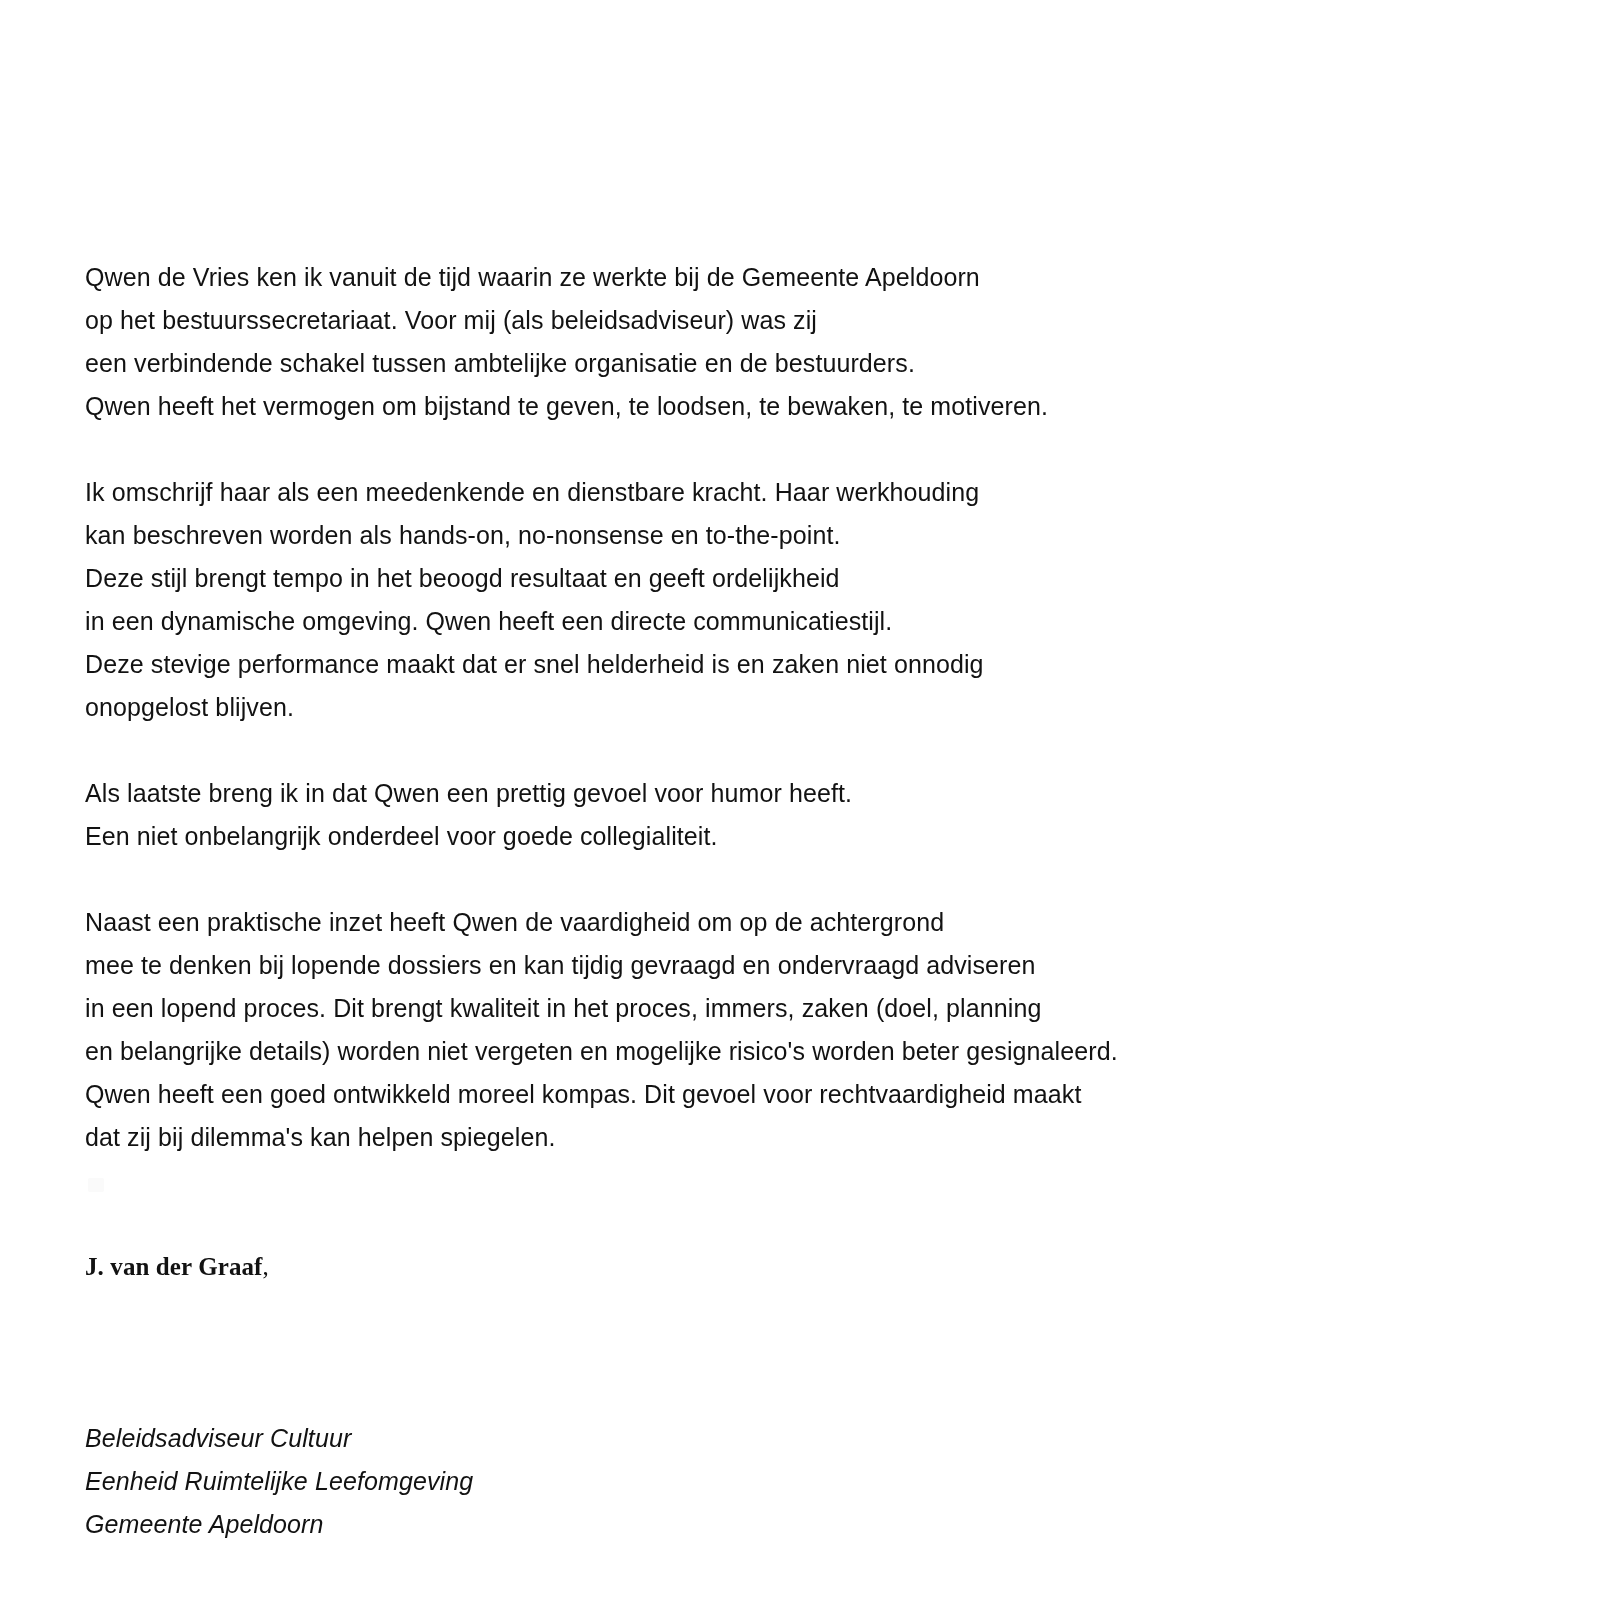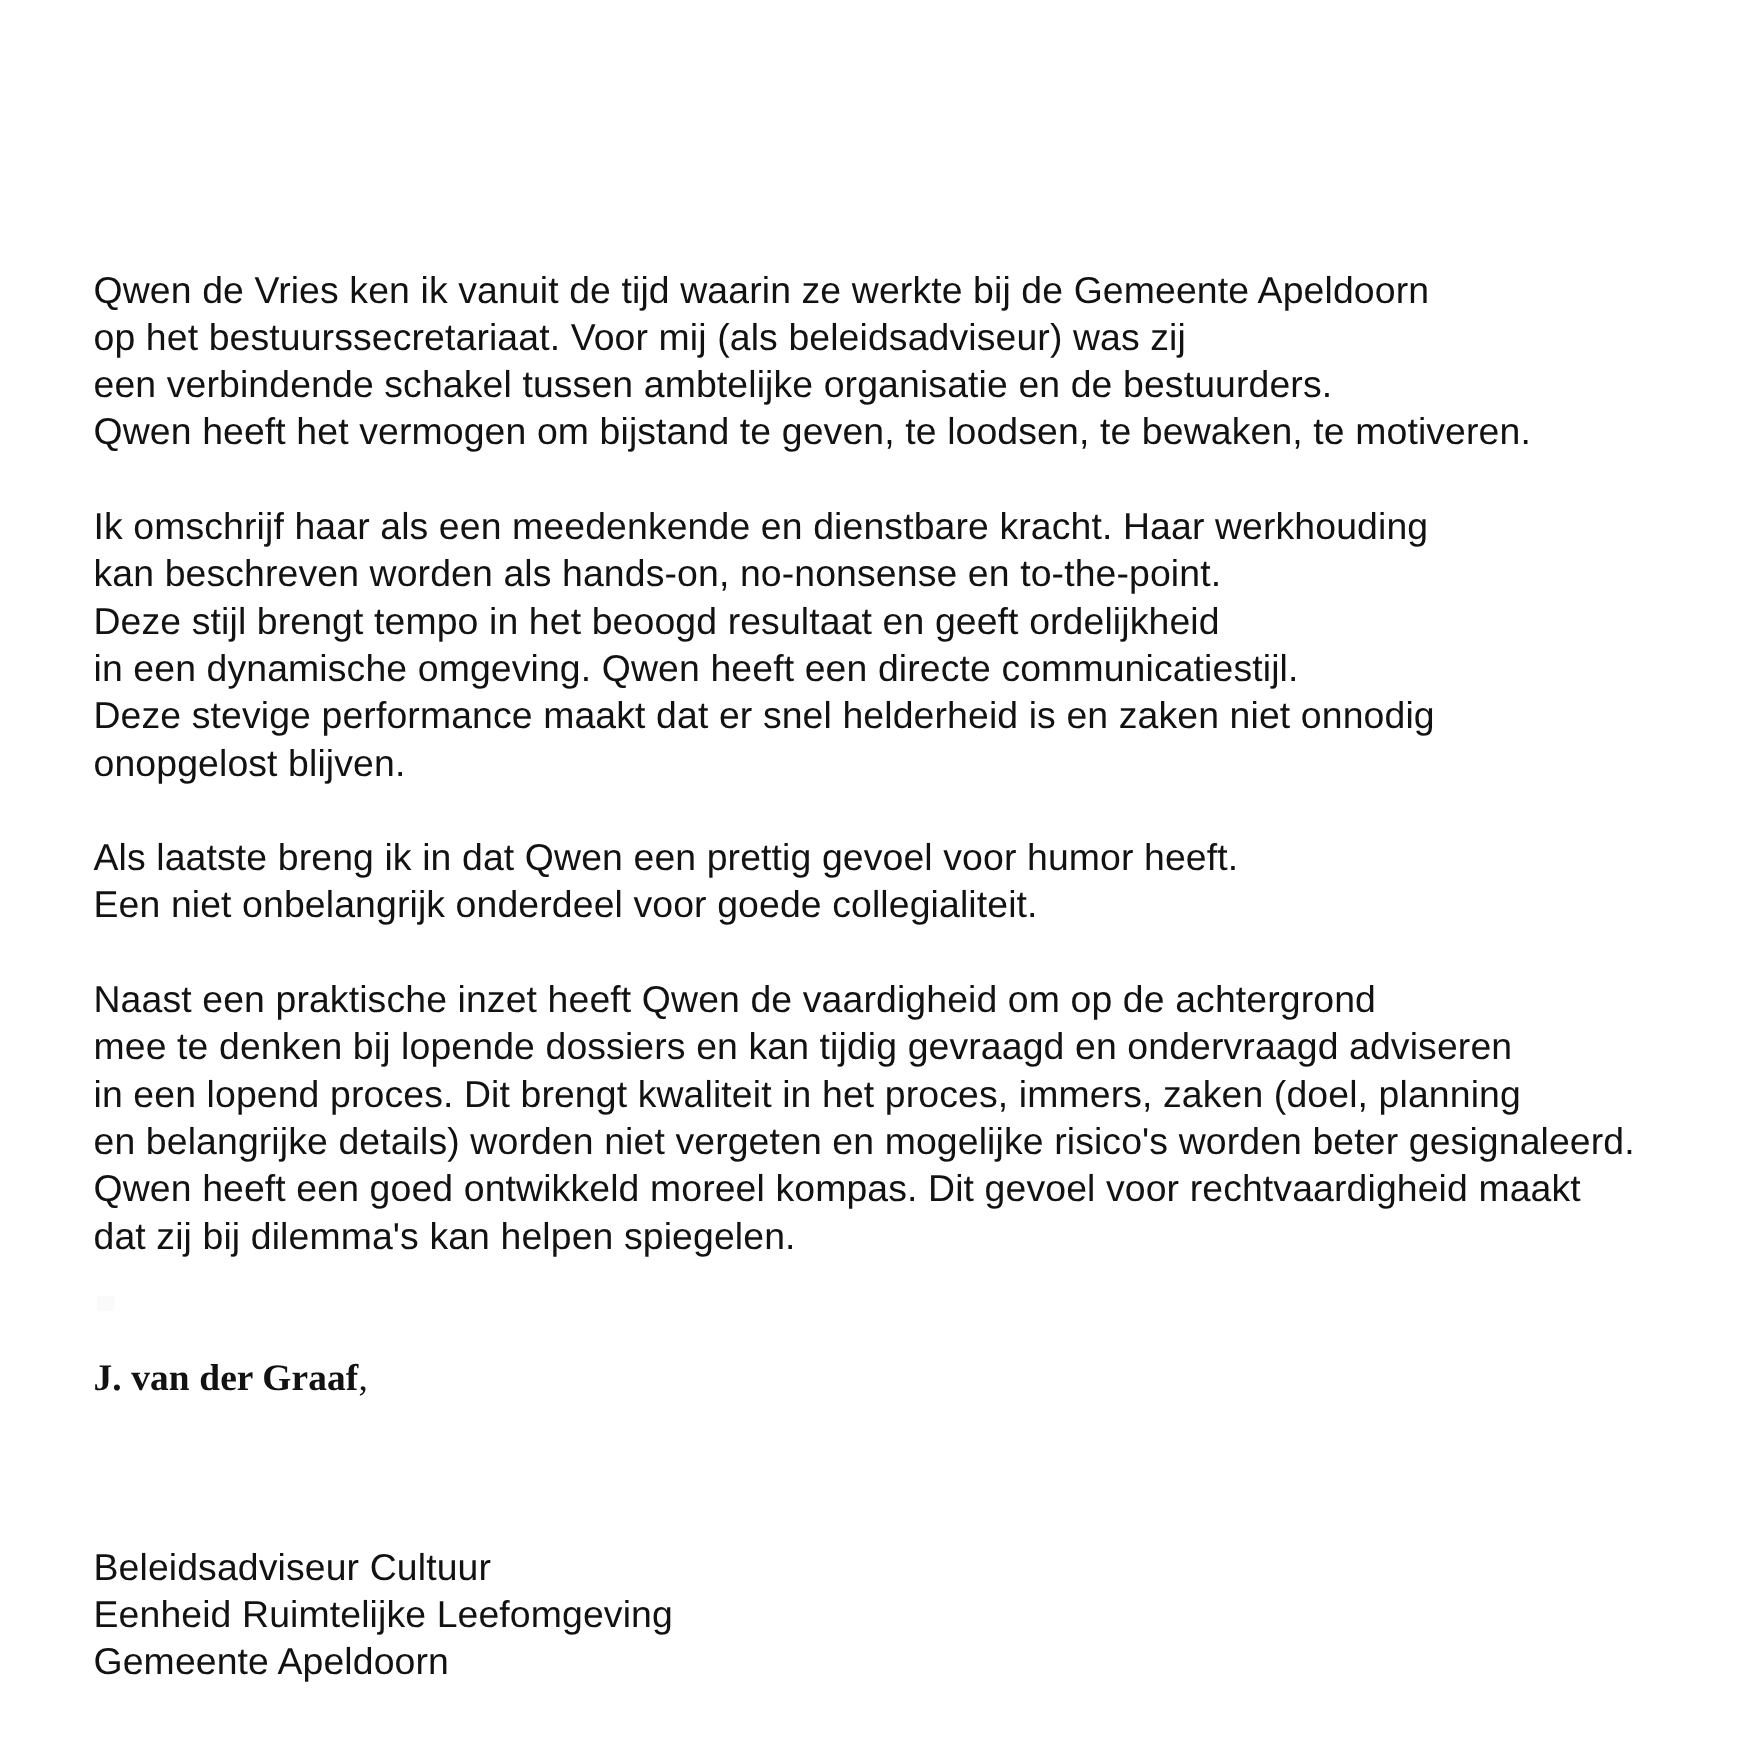--- a/index.html
+++ b/index.html
@@ -12,23 +12,23 @@
     width: 1600px;
     height: 1600px;
     background: #ffffff;
     overflow: hidden;
     font-family: "Liberation Sans", "DejaVu Sans", sans-serif;
     color: #121212;
   }
   .letter-body {
     position: absolute;
     left: 85px;
-    top: 243px;
+    top: 256px;
     width: 1470px;
-    font-size: 34px;
+    font-size: 25px;
     line-height: 43px;
     letter-spacing: 0.1px;
   }
   .paragraph {
     margin: 0 0 43px 0;
     white-space: pre-line;
   }
   .signature-line {
     margin: 86px 0 0 0;
     line-height: 43px;
@@ -36,20 +36,21 @@
   }
   .signature-name {
     font-weight: bold;
   }
   .signature-suffix {
     font-weight: normal;
   }
   .footer-block {
     margin: 129px 0 0 0;
     white-space: pre-line;
+    font-style: italic;
   }
   .scan-artifact {
     position: absolute;
     left: 88px;
     top: 1178px;
     width: 16px;
     height: 14px;
     background: #fafafa;
     border-radius: 2px;
   }

